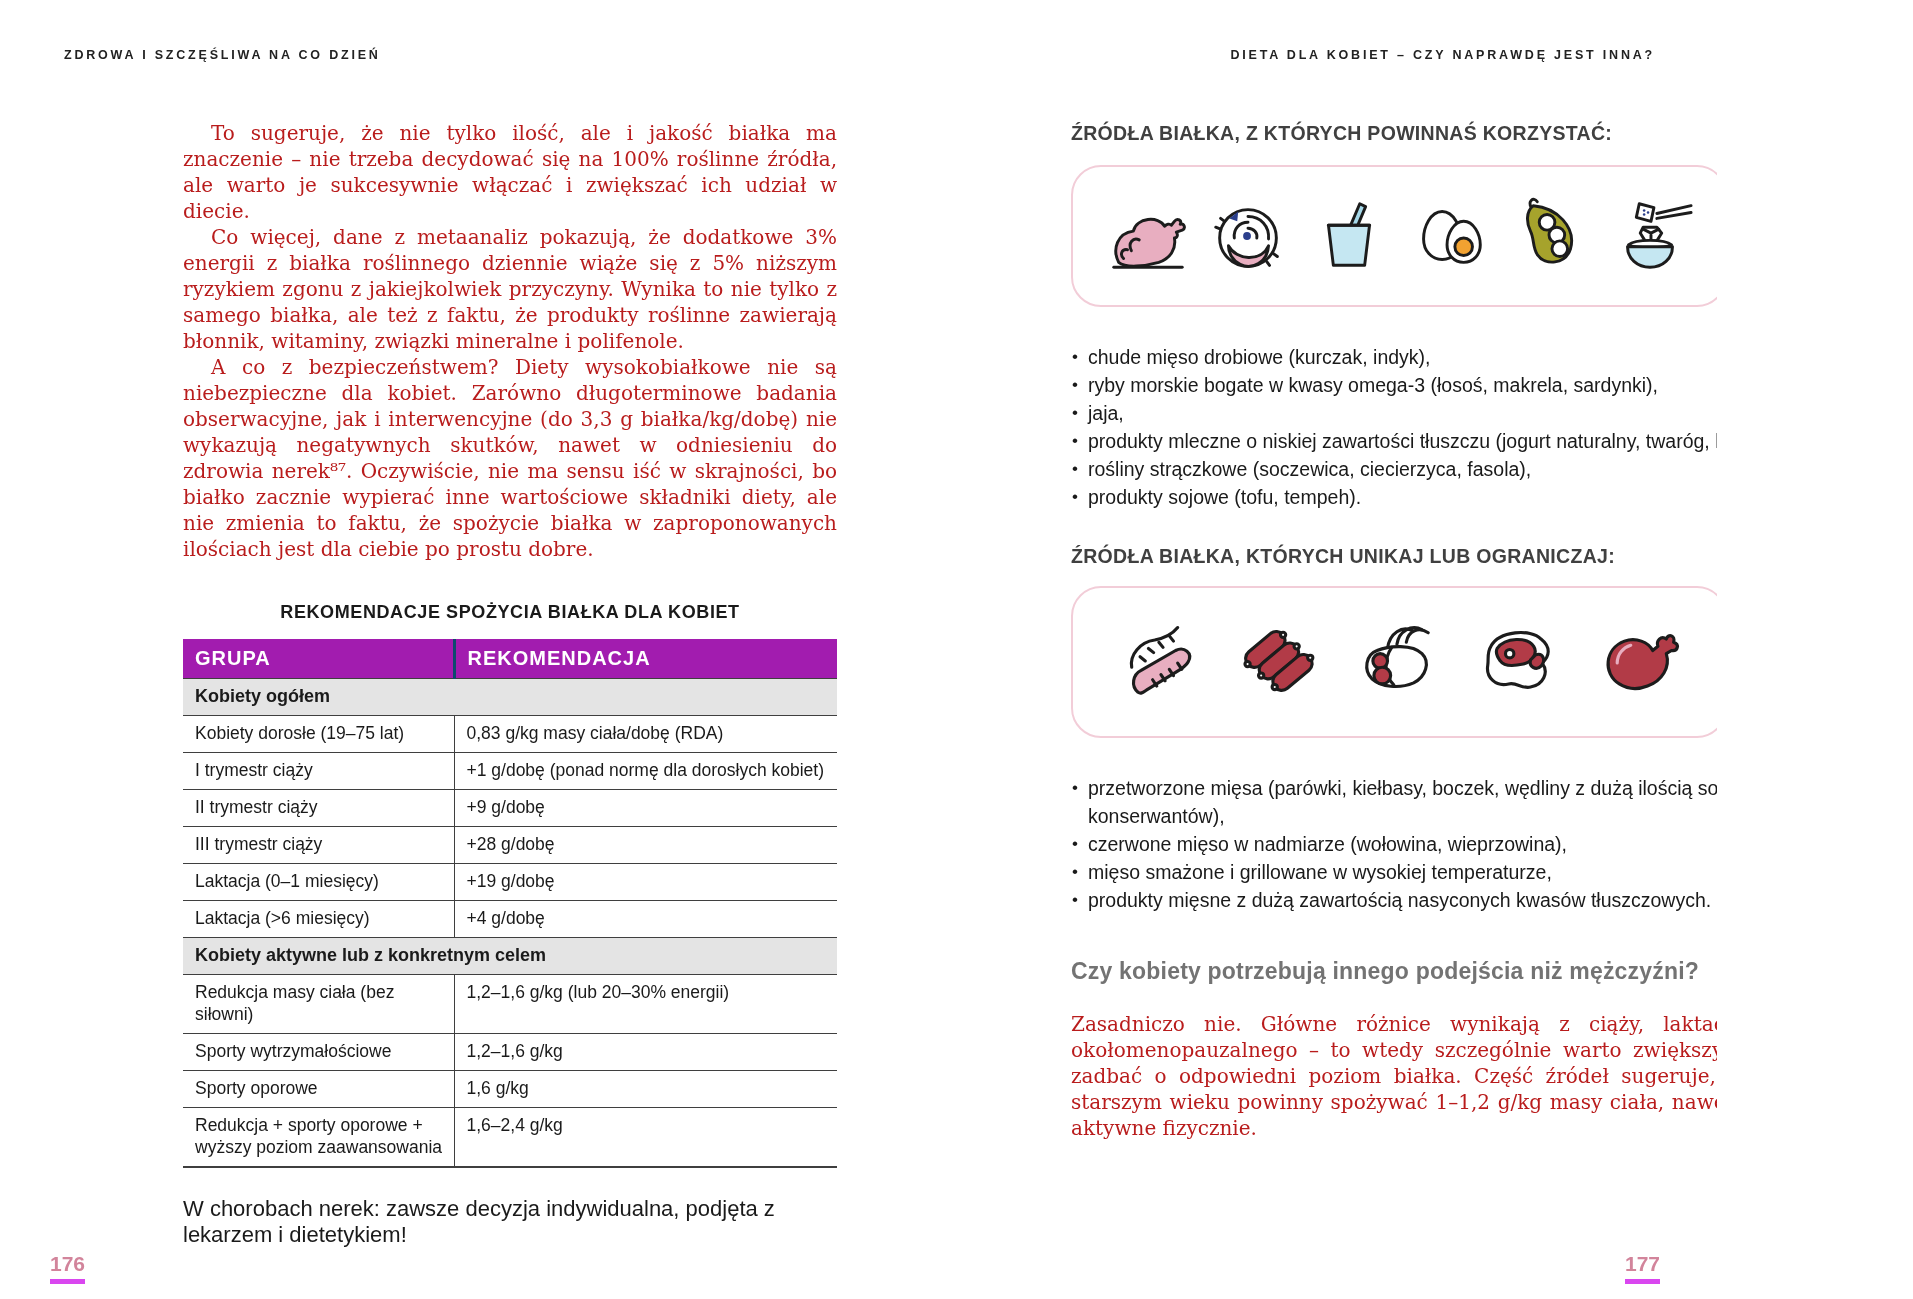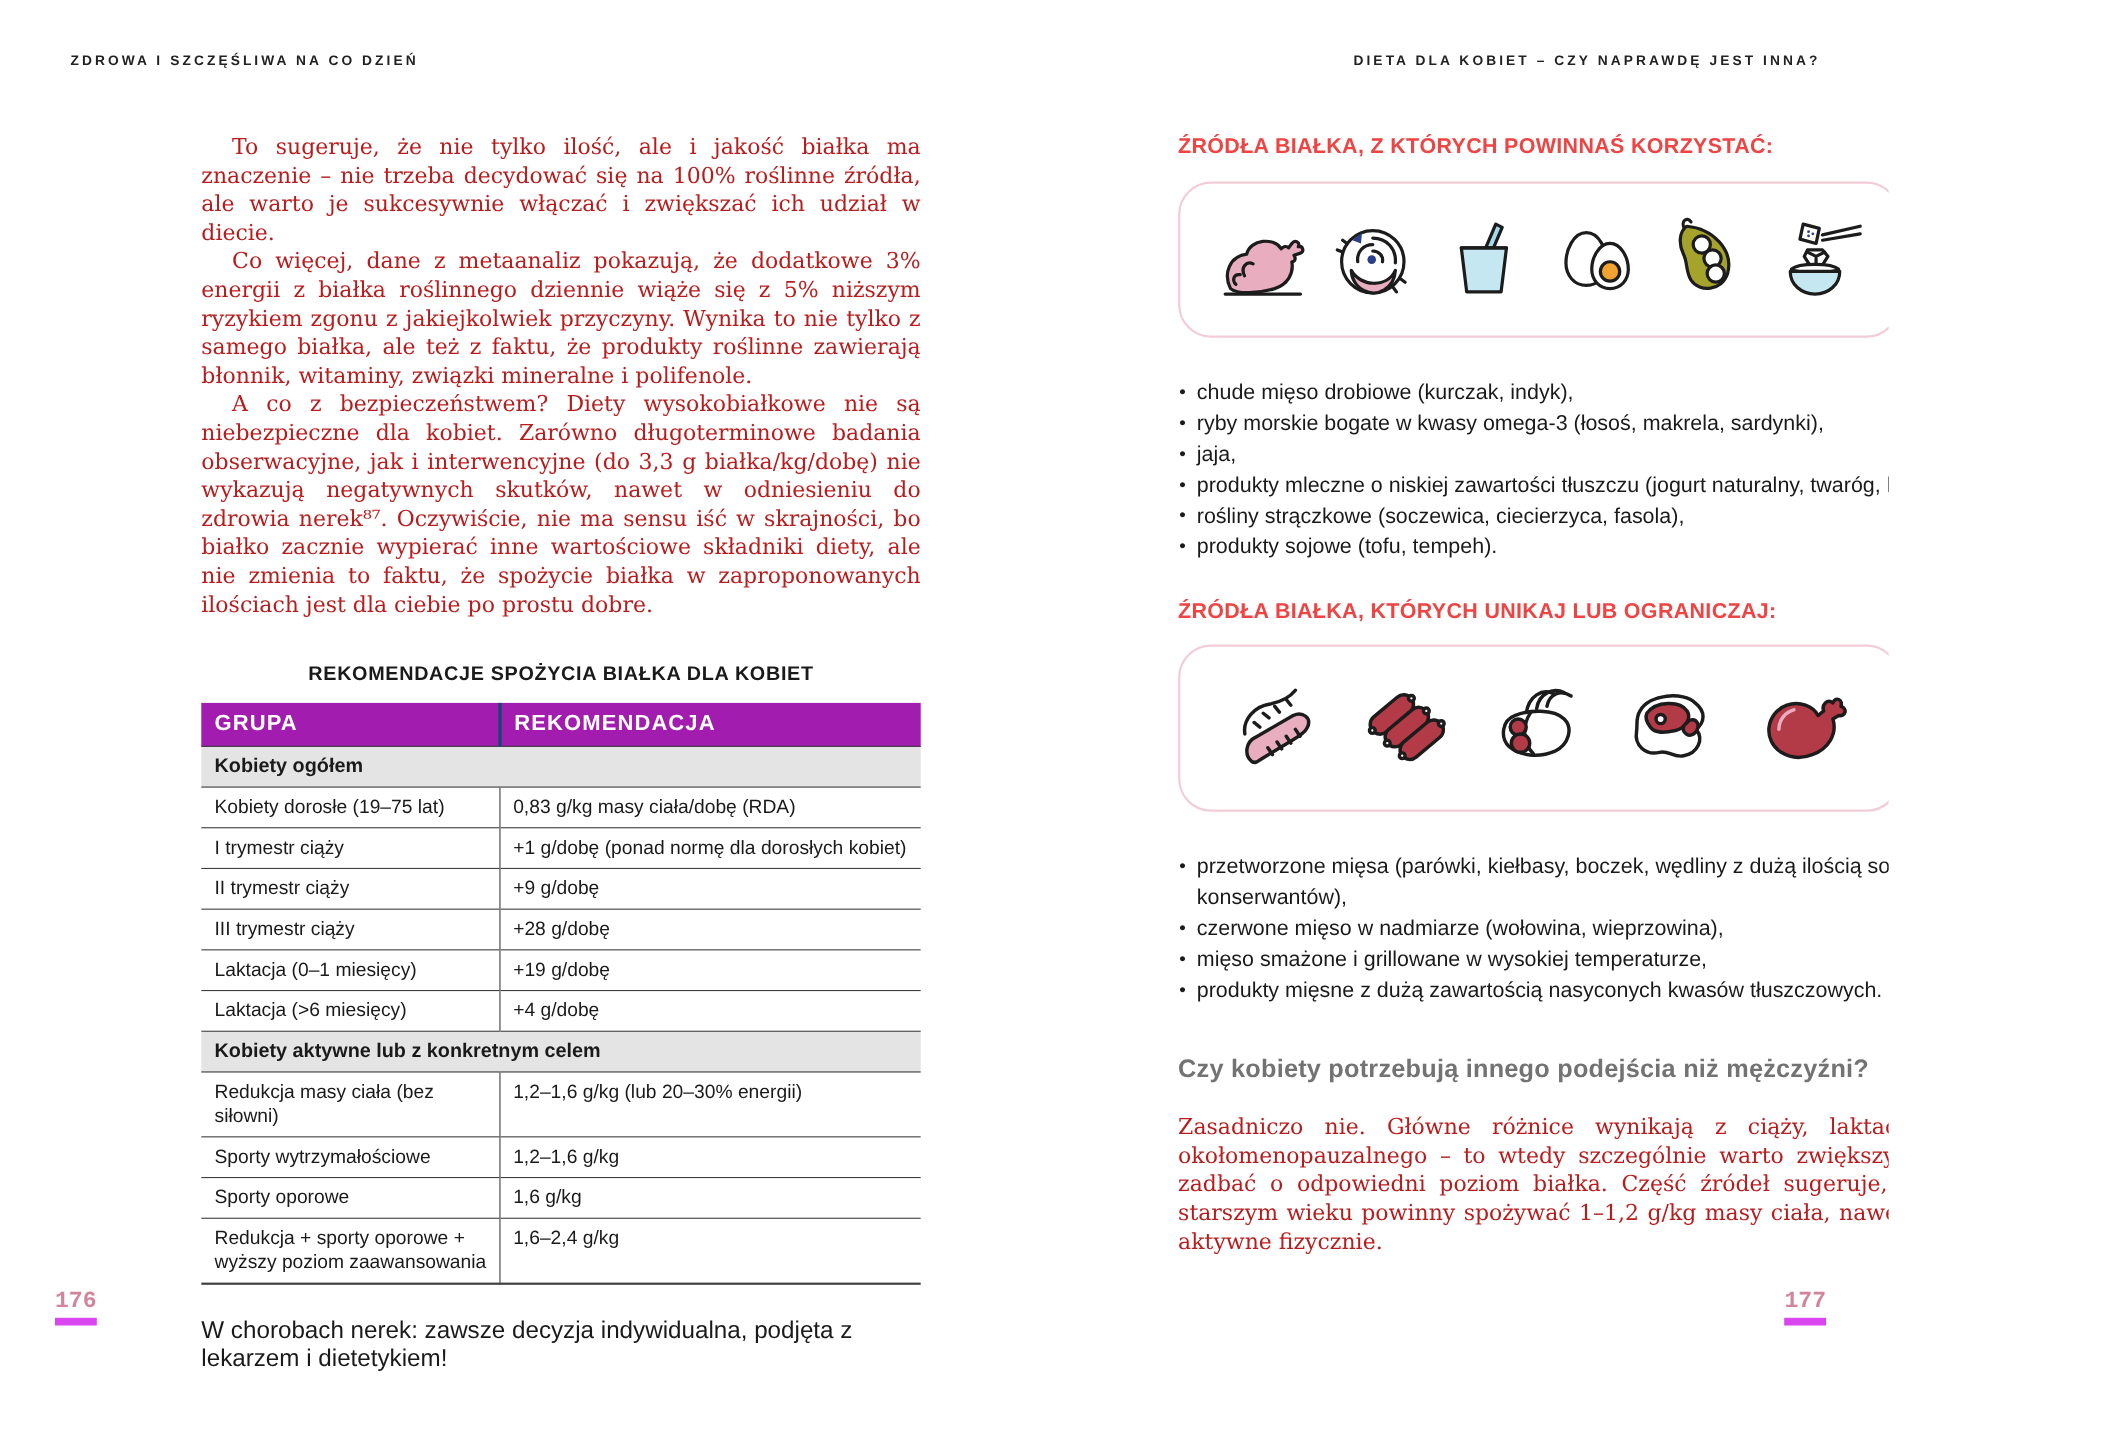--- a/index.html
+++ b/index.html
@@ -44,32 +44,32 @@
     border-top:1px solid #3f3f3f; vertical-align:top;
     padding:6px 6px 8px 12px; line-height:22px;
   }
   table.reco tr.section td { background:#e4e4e4; font-weight:700; font-size:18px; }
   table.reco td.v { border-left:1px solid #3f3f3f; white-space:nowrap; }
   .note {
     margin-top:28px;
     font-family:"Liberation Sans", sans-serif; font-size:22px; color:#1a1a1a;
   }
   .pagenum {
-    position:absolute; top:1172px;
-    font-family:Liberation Mono, monospace; font-weight:700; font-size:21px;
-    color:#d2849b; border-bottom:7px solid #d946ef; padding-bottom:3px;
+    position:absolute; top:1252px;
+    font-family:Liberation Sans, sans-serif; font-weight:700; font-size:21px;
+    color:#d2849b; border-bottom:5px solid #d946ef; padding-bottom:3px;
   }
   .pagenum.l { left:50px; }
   .pagenum.r { right:57px; }
 
   
   .rp-body { position:absolute; left:1071px; top:122px; width:780px; }
   .sec-head {
     font-family:"Liberation Sans", sans-serif; font-weight:700;
-    font-size:19.5px; letter-spacing:0.3px; color:#ef4444; margin:0;
+    font-size:19.5px; letter-spacing:0.3px; color:#404040; margin:0;
   }
   .sec-head.second { margin-top:34px; }
   .icon-box {
     box-sizing:border-box; width:656px; height:142px; margin-top:20px;
     border:2px solid #f2cdd8; border-radius:30px;
     display:flex; align-items:center; justify-content:space-evenly; padding:0 18px;
   }
   .icon-box.tall { height:152px; margin-top:18px; }
   .icon-box svg { width:88px; height:88px; display:block; }
   .icon-box.tall svg { width:94px; height:94px; }

